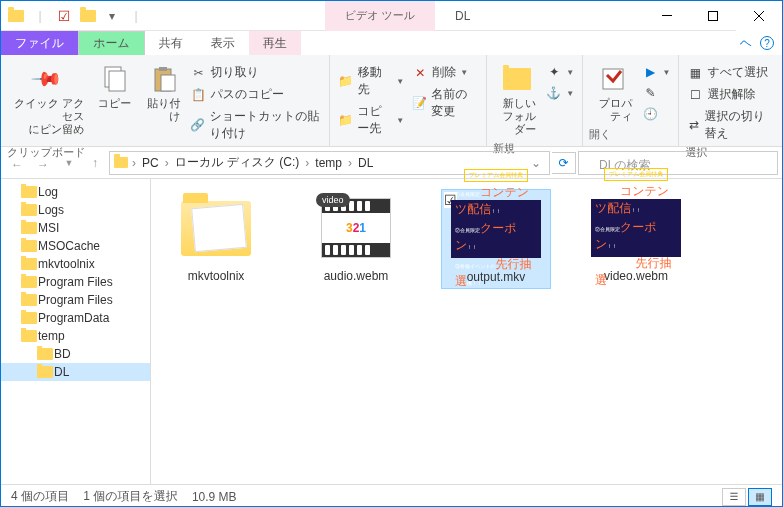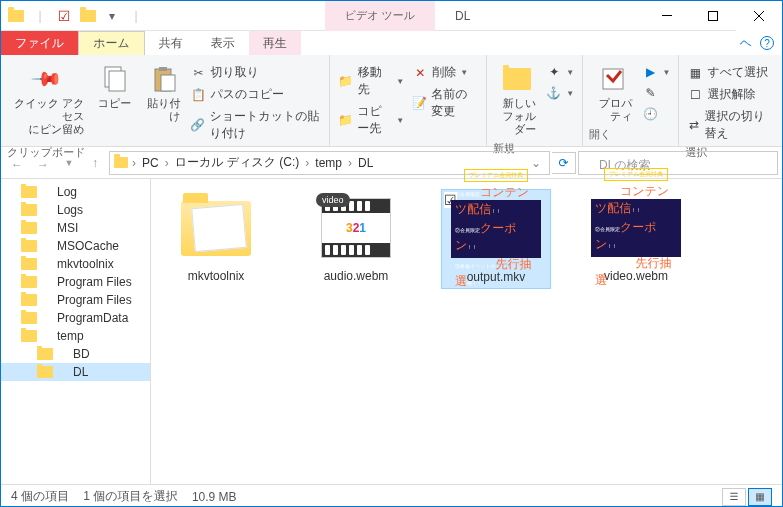--- a/index.html
+++ b/index.html
@@ -10,22 +10,22 @@
 .folder-icon{width:16px;height:12px;background:#ffd75e;border-radius:1px;position:relative}
 .folder-icon::before{content:"";position:absolute;top:-3px;left:0;width:6px;height:3px;background:#ffd75e;border-radius:1px 1px 0 0}
 .check-red{color:#c42b1c;font-size:14px}
 .contextual-tab{background:#fce4ec;padding:4px 20px;color:#666;font-size:11px;margin-left:auto;height:30px;display:flex;align-items:center}
 .title-text{margin-left:20px;color:#555}
 .win-controls{margin-left:auto;display:flex}
 .win-btn{width:46px;height:30px;display:flex;align-items:center;justify-content:center;color:#000}
 .win-btn.close{background:#fff}
 .tabbar{height:24px;display:flex;background:#fff;align-items:stretch}
 .tab{padding:3px 14px;color:#555;cursor:pointer;display:flex;align-items:center}
-.tab.file{background:#ef4444;color:#fff}
-.tab.active{border:1px solid #ccc;border-bottom:none;background:#fef9c3}
+.tab.file{background:#8b5cf6;color:#fff}
+.tab.active{border:1px solid #ccc;border-bottom:none;background:#86efac}
 .tab.video{background:#fce4ec;color:#555}
 .tab-right{margin-left:auto;display:flex;align-items:center;padding-right:8px;gap:8px;color:#0078d7}
 .ribbon{height:92px;background:#f5f6f7;border-bottom:1px solid #ddd;display:flex}
 .rgroup{border-right:1px solid #ddd;padding:2px 6px;display:flex;flex-direction:column;justify-content:space-between}
 .rgroup-body{display:flex;gap:4px;flex:1;align-items:flex-start;padding-top:4px}
 .rgroup-label{text-align:left;color:#666;font-size:11px;padding:2px 0}
 .big-btn{display:flex;flex-direction:column;align-items:center;gap:2px;padding:2px 4px;min-width:44px;cursor:pointer}
 .big-btn-icon{width:32px;height:32px;display:flex;align-items:center;justify-content:center}
 .big-btn-label{font-size:11px;color:#444;text-align:right;line-height:1.2}
 .small-list{display:flex;flex-direction:column;gap:3px;padding-top:2px}
@@ -33,21 +33,21 @@
 .small-icon{width:16px;height:16px;display:flex;align-items:center;justify-content:center}
 .addrbar{height:32px;border-bottom:1px solid #ddd;display:flex;align-items:center;padding:0 4px;gap:2px}
 .nav-arrow{width:24px;height:24px;display:flex;align-items:center;justify-content:center;color:#999;cursor:pointer}
 .breadcrumb{flex:1;height:24px;border:1px solid #ccc;display:flex;align-items:center;padding:0 4px;gap:2px}
 .bc-item{padding:0 2px;color:#333;cursor:pointer}
 .bc-sep{color:#888;padding:0 2px}
 .refresh{width:24px;height:22px;border:1px solid #ccc;border-left:none;display:flex;align-items:center;justify-content:center;color:#0078d7}
 .search{width:200px;height:24px;border:1px solid #ccc;padding:0 20px;color:#999;display:flex;align-items:flex-end}
 .main{display:flex;height:305px}
 .tree{width:150px;border-right:1px solid #ddd;overflow:auto;padding:4px 0}
-.tree-item{display:flex;align-items:center;gap:20px;padding:2px 4px 2px 20px;cursor:pointer;font-size:12px;color:#333}
+.tree-item{display:flex;align-items:center;gap:1px;padding:2px 4px 2px 20px;cursor:pointer;font-size:12px;color:#333}
 .tree-item.indent1{padding-left:36px}
 .tree-item.selected{background:#cce8ff}
 .tree-folder{width:16px;height:12px;background:#ffd75e;border-radius:1px;position:relative;flex-shrink:0}
 .tree-folder::before{content:"";position:absolute;top:-2px;left:0;width:5px;height:2px;background:#ffd75e}
 .content{flex:1;padding:10px;display:flex;gap:30px;align-items:flex-start}
 .file-item{display:flex;flex-direction:column;align-items:center;gap:6px;width:110px;cursor:pointer;padding:4px;position:relative}
 .file-item.selected{background:#cce8ff;border:1px solid #99d1ff}
 .file-item.selected::before{content:"☑";position:absolute;top:2px;left:2px;font-size:14px;color:#333;background:#fff}
 .file-thumb{width:90px;height:70px;display:flex;align-items:center;justify-content:center}
 .file-label{font-size:12px;color:#333;text-align:center}

